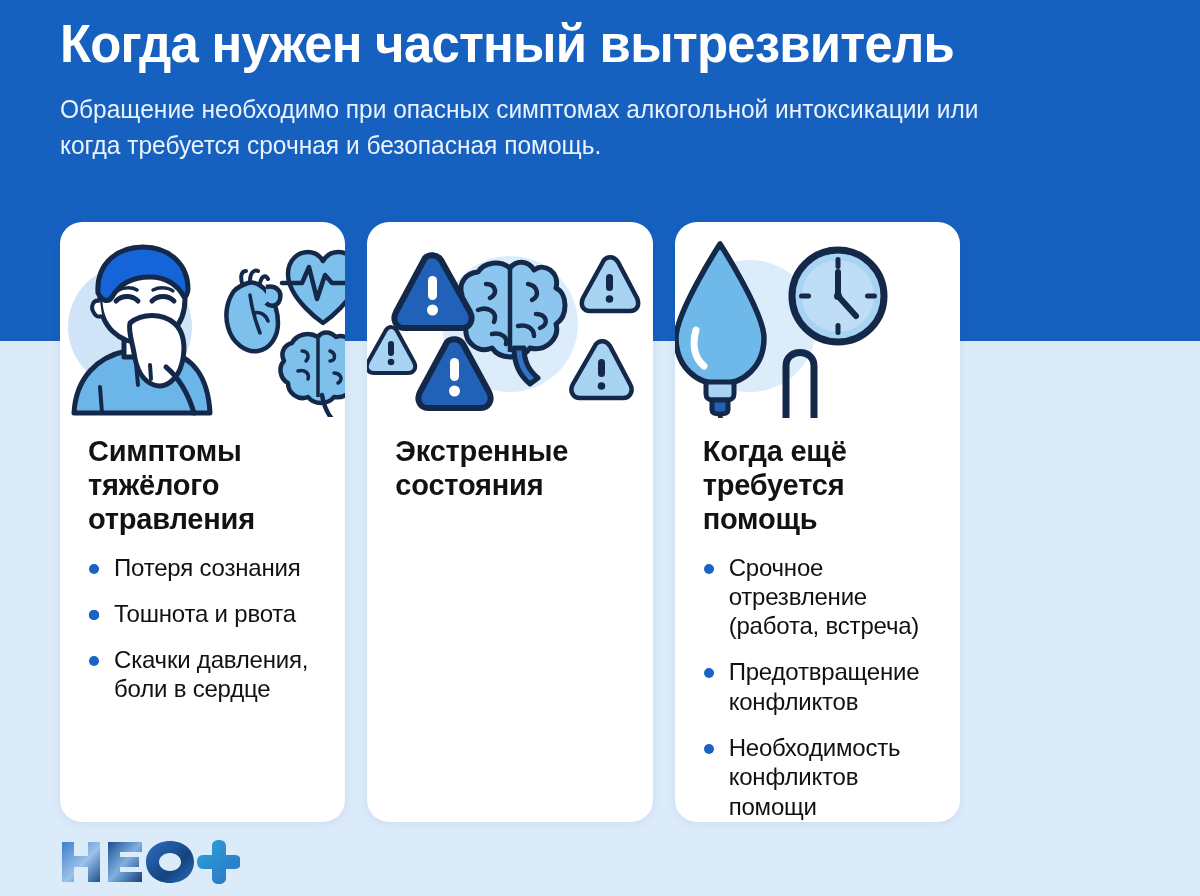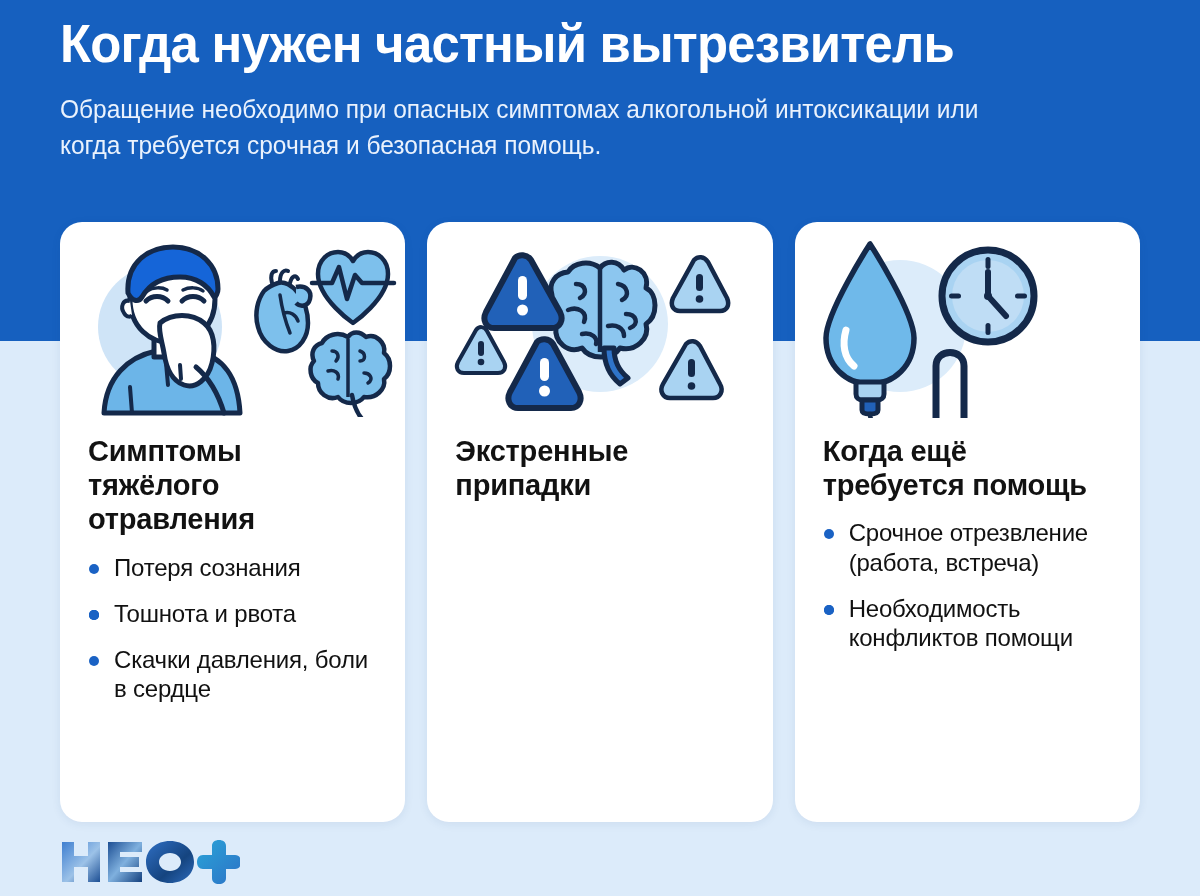--- a/index.html
+++ b/index.html
@@ -60,21 +60,21 @@
     max-width: 1040px;
     transform: scaleX(0.98);
     transform-origin: left center;
   }
 
   
   .cards {
     position: absolute;
     left: 60px;
     top: 222px;
-    width: 1080px;
+    width: 900px;
     height: 600px;
     display: flex;
     gap: 22px;
     z-index: 4;
   }
   .card {
     flex: 1 1 0;
     background: #ffffff;
     border-radius: 22px;
     box-shadow: 0 2px 10px rgba(20, 60, 120, 0.08);
@@ -273,21 +273,21 @@
         </g>
 
         <g transform="translate(218,114)">
           <path d="M26 4 C30 0 36 0 40 6 L60 44 C64 51 60 58 53 58 L10 58 C3 58 -1 51 3 44 Z" fill="#a9d3f2" stroke="#14294a" stroke-width="4.5" stroke-linejoin="round"></path>
           <rect x="28" y="19" width="7" height="18" rx="3.5" fill="#14294a"></rect>
           <circle cx="31.5" cy="46" r="3.8" fill="#14294a"></circle>
         </g>
       </svg>
     </div>
     <div class="card-body">
-      <h2 class="card-heading">Экстренные припадки</h2>
+      <h2 class="card-heading">Экстренные состояния</h2>
     </div>
   </div>
 
   <div class="card">
     <div class="illus">
       <svg width="310" height="192" viewBox="0 0 310 192" xmlns="http://www.w3.org/2000/svg">
 
         <circle cx="88" cy="100" r="66" fill="#dcecfa"></circle>
 
         <path d="M58 18 L58 18 C58 18 14 86 14 112 C14 140 34 158 58 158
@@ -314,21 +314,21 @@
           <circle cx="50" cy="50" r="4" fill="#14294a"></circle>
         </g>
 
         <path d="M124 192 L124 140 C124 122 152 122 152 140 L152 192" fill="none" stroke="#14294a" stroke-width="7" stroke-linecap="round"></path>
       </svg>
     </div>
     <div class="card-body">
       <h2 class="card-heading">Когда ещё требуется помощь</h2>
       <ul class="bullets">
         <li><span class="dot"></span><span>Срочное отрезвление (работа, встреча)</span></li>
-        <li><span class="dot"></span></li>
+        <li><span class="dot"></span><span>Предотвращение конфликтов</span></li>
         <li><span class="dot"></span><span>Необходимость конфликтов помощи</span></li>
       </ul>
     </div>
   </div>
 </div>
 
 <div class="logo">
   <svg width="180" height="48" viewBox="0 0 180 48" xmlns="http://www.w3.org/2000/svg">
     <defs>
       <linearGradient id="gN" x1="0" y1="0" x2="1" y2="1">

